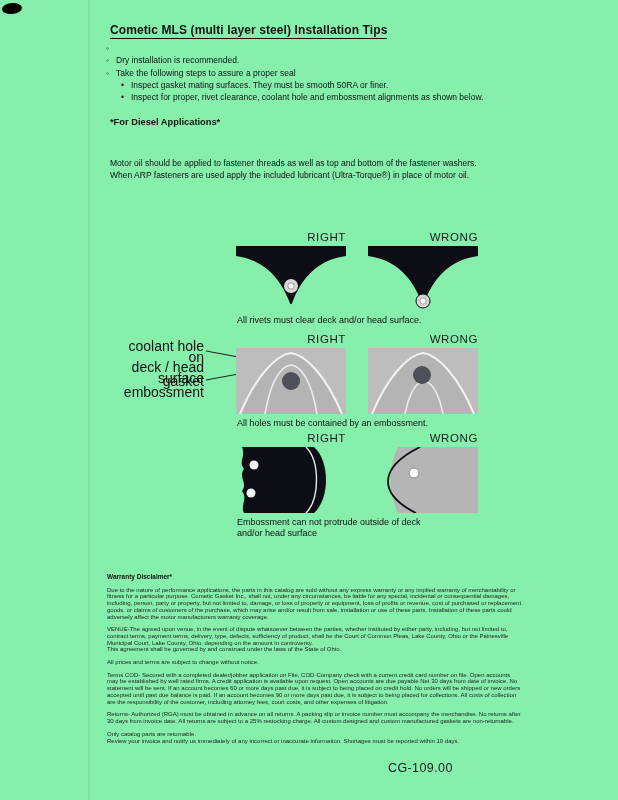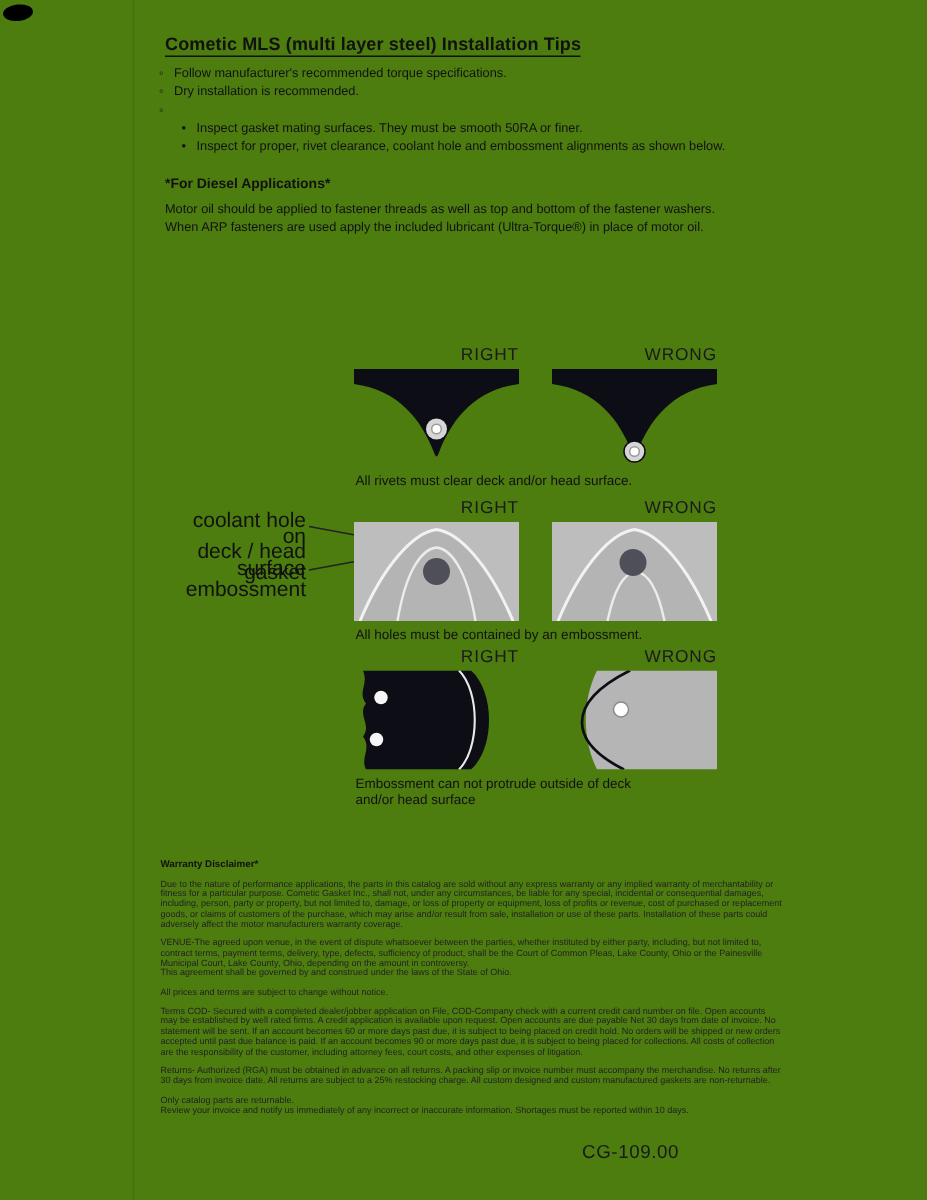--- a/index.html
+++ b/index.html
@@ -1,23 +1,23 @@
 <!DOCTYPE html>
 <html><head>
 <meta charset="utf-8">
 <style>
   * { margin:0; padding:0; box-sizing:border-box; }
   html,body { background:#ffffff; }
   body { font-family:"Liberation Sans", sans-serif; color:#111; }
-  .page { position:relative; width:618px; height:800px; background:#4d7c0f; overflow:hidden; }
+  .page { position:relative; width:618px; height:800px; background:#86efac; overflow:hidden; }
   .abs { position:absolute; }
   .scan-mark { background:#000; border-radius:50%; transform:rotate(-6deg); }
   .edge-line { position:absolute; top:0; height:800px; width:2px; background:rgba(0,0,0,0.05); }
   .title { font-size:12px; font-weight:bold; display:inline-block; border-bottom:1.2px solid #111; padding-bottom:1px; letter-spacing:0.1px; }
-  .body-text { font-size:8.5px; line-height:12.3px; white-space:pre-line; width:470px; }
+  .body-text { font-size:8.5px; line-height:12.3px; white-space:pre-line; width:470px;margin-top:24px; }
   .heading { font-size:9.3px; font-weight:bold; }
   .brow { display:flex; gap:5px; font-size:8.5px; line-height:12.3px; }
   .brow .marker { flex:none; width:7px; text-align:center; }
   .brow.sub { margin-left:15px; }
   .fig-label { font-size:11.5px; letter-spacing:0.6px; width:110px; text-align:right; color:#1a1a1a; }
   .fig { width:110px; height:66px; }
   .fig svg { display:block; }
   .fig-caption { font-size:9px; line-height:11px; white-space:pre-line; color:#111; }
   .callout { font-size:14px; line-height:10.5px; white-space:pre-line; text-align:right; width:92px; color:#111; }
   .warranty { width:416px; font-size:6px; line-height:6.7px; color:#222; }
@@ -35,28 +35,28 @@
   <div class="abs scan-mark" style="left:2px; top:3px; width:20px; height:11px;"></div>
   <div class="edge-line" style="left:88px;"></div>
 
   <div class="abs" style="left:110px; top:20px;">
     <span class="title">Cometic MLS (multi layer steel) Installation Tips</span>
   </div>
 
   <div class="abs" style="left:104px; top:42px; width:470px;">
     <div class="brow">
       <span class="marker">◦</span>
-      <span>Follow manufacturer's recommended torque specifications.</span>
     </div>
     <div class="brow">
       <span class="marker">◦</span>
       <span>Dry installation is recommended.</span>
     </div>
     <div class="brow">
       <span class="marker">◦</span>
+      <span>Take the following steps to assure a proper seal</span>
     </div>
     <div class="brow sub">
       <span class="marker">•</span>
       <span>Inspect gasket mating surfaces.  They must be smooth 50RA or finer.</span>
     </div>
     <div class="brow sub">
       <span class="marker">•</span>
       <span>Inspect for proper, rivet clearance, coolant hole and embossment alignments as shown below.</span>
     </div>
   </div>

